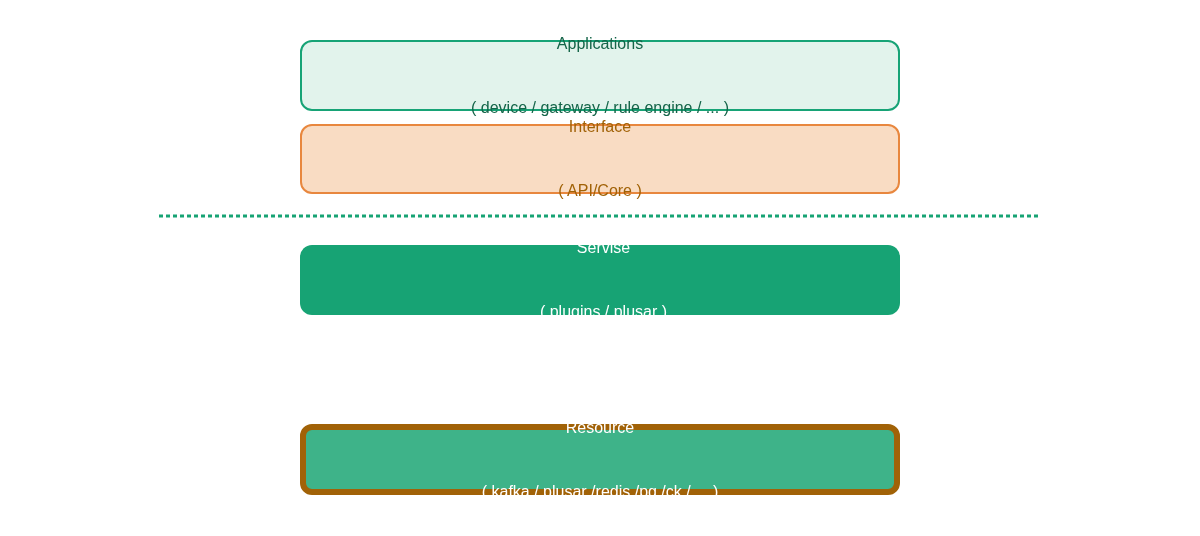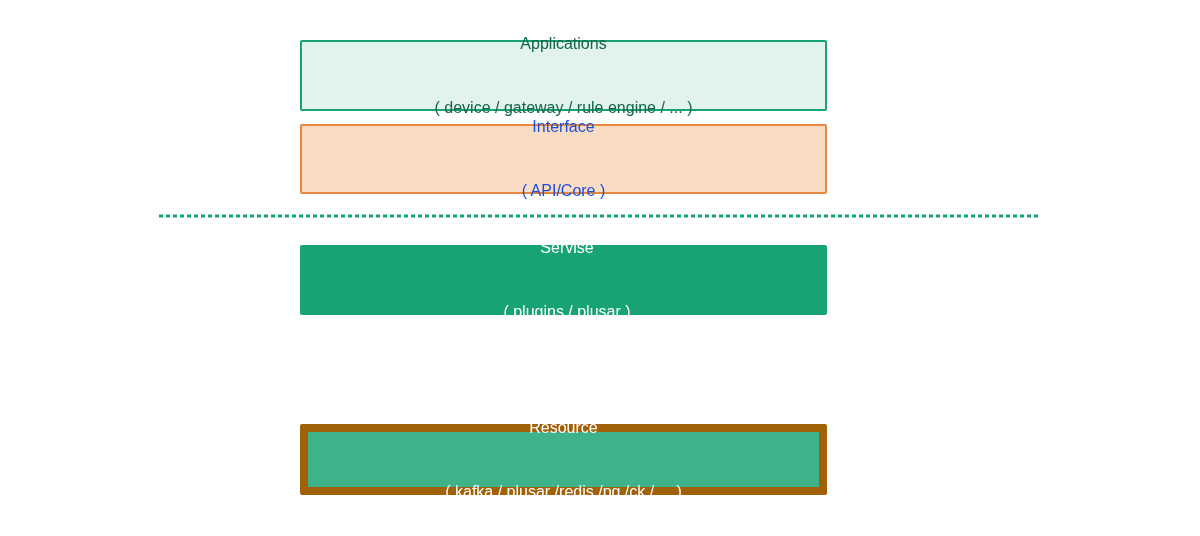--- a/index.html
+++ b/index.html
@@ -15,23 +15,23 @@
   .diagram {
     position: relative;
     width: 1200px;
     height: 536px;
     background: #ffffff;
     overflow: hidden;
   }
   .layer {
     position: absolute;
     left: 300px;
-    width: 527px;
+    width: 600px;
     box-sizing: border-box;
-    border-radius: 2px;
+    border-radius: 12px;
     display: flex;
     flex-direction: column;
     align-items: center;
     justify-content: center;
     text-align: center;
     font-size: 16px;
     line-height: 24px;
     font-weight: 500;
   }
   .layer .title { display: block; }
@@ -42,40 +42,40 @@
     height: 71px;
     background: #e2f3ec;
     border: 2px solid #17a376;
     color: #146549;
   }
   .layer-interface {
     top: 124px;
     height: 70px;
     background: #f9dcc3;
     border: 2px solid #e8873e;
-    color: #1d4ed8;
+    color: #a16207;
   }
   .layer-servise {
     top: 245px;
     height: 70px;
     background: #17a374;
     color: #ffffff;
     padding-left: 7px;
   }
   .layer-core {
     top: 329px;
     height: 70px;
     background: #17a374;
     color: #ffffff;
   }
   .layer-resource {
     top: 424px;
     height: 71px;
     background: #3eb389;
-    border: 8px solid #a16207;
+    border: 6px solid #a16207;
     color: #ffffff;
   }
   .divider {
     position: absolute;
     top: 214px;
     left: 159px;
     width: 880px;
     height: 4px;
     display: block;
   }

